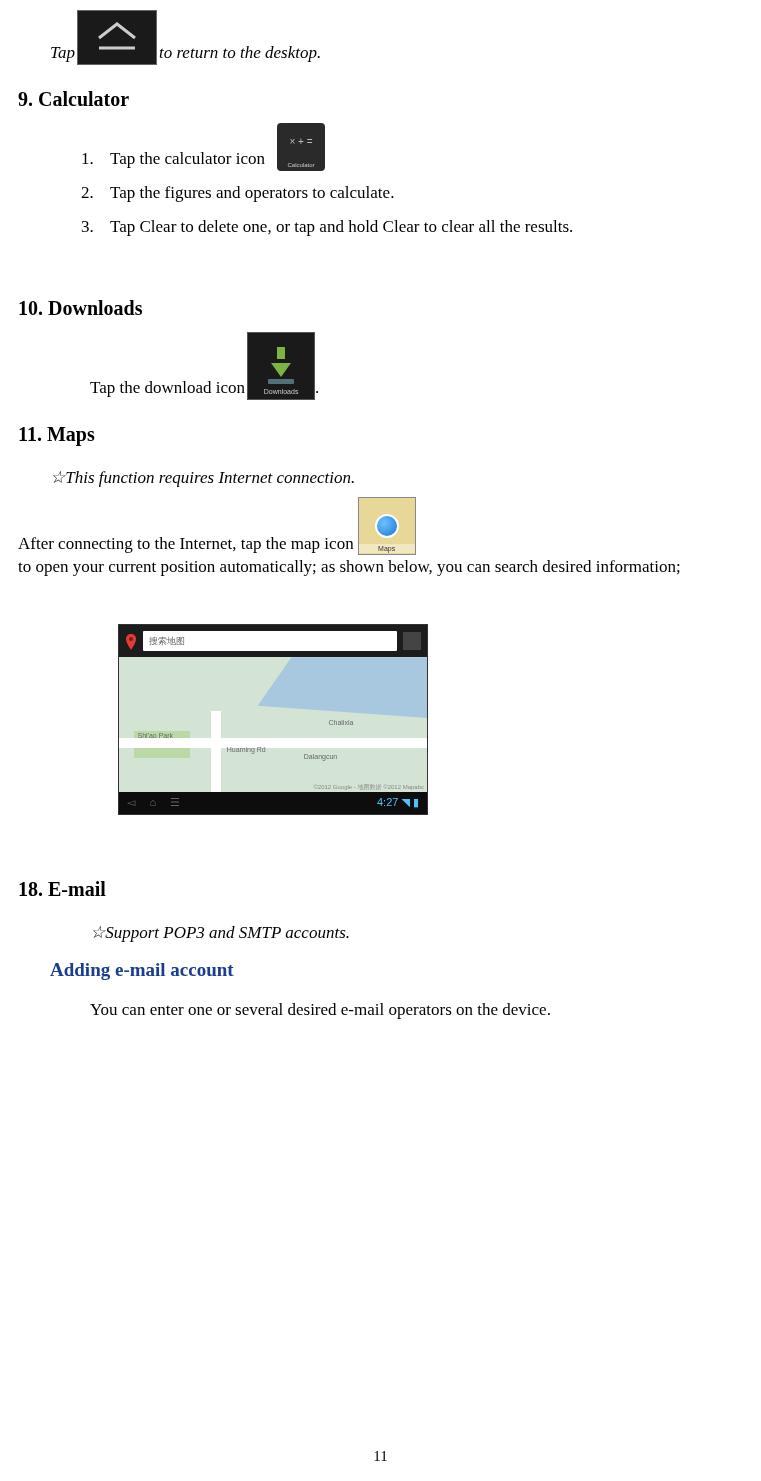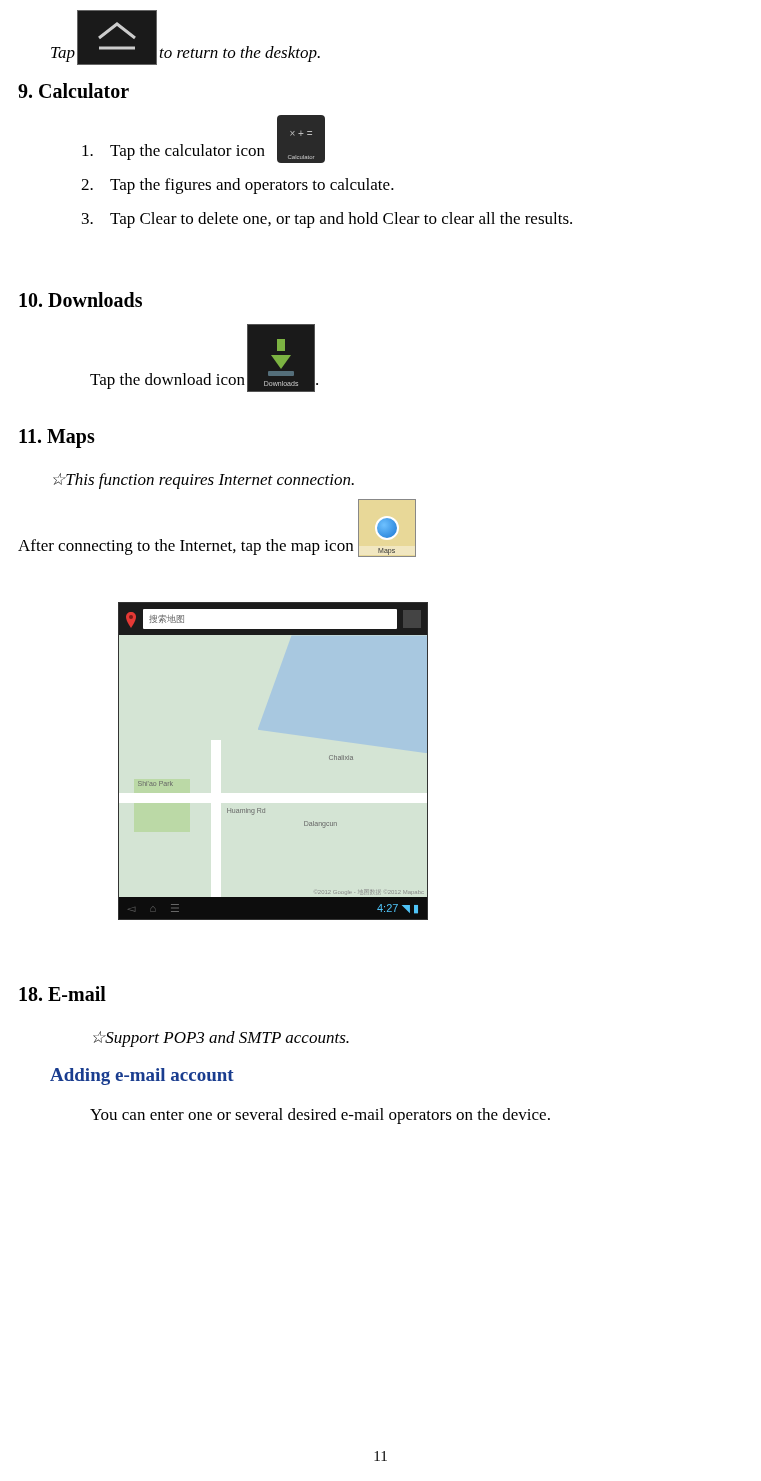--- a/index.html
+++ b/index.html
@@ -20,21 +20,21 @@
       background: #1a1a1a;
       border: 1px solid #666;
       display: flex; align-items: center; justify-content: center;
       margin: 0 2px;
     }
     .home-icon svg { width: 44px; height: 36px; }
 
     h2.section-heading {
       font-weight: bold;
       font-size: 20px;
-      margin-top: 12px;
+      margin-top: 20px;
       margin-bottom: 10px;
     }
 
     ol.num-list { list-style: decimal; padding-left: 80px; }
     ol.num-list li { padding-left: 12px; margin-bottom: 10px; }
     li .li-line { display: flex; align-items: flex-end; flex-wrap: wrap; gap: 10px; }
 
     .calc-icon {
       width: 48px; height: 48px;
       background: #2a2a2a;
@@ -100,21 +100,21 @@
     }
     .maps-icon::after {
       content: "Maps";
       position: absolute; bottom: 1px; left: 0; right: 0;
       text-align: center; color: #333; font-size: 7px; font-family: Arial, sans-serif;
       background: rgba(255,255,255,0.4);
     }
 
     .map-screenshot {
       margin-left: 100px;
-      width: 310px; height: 318px;
+      width: 310px; height: 191px;
       border: 1px solid #333;
       background: #e8e8e8;
       position: relative;
       margin-top: 45px;
     }
     .map-top {
       height: 32px; background: #1c1c1c;
       display: flex; align-items: center; padding: 0 6px;
       gap: 6px;
     }
@@ -156,21 +156,21 @@
       padding-left: 32px;
       margin-top: 12px;
       margin-bottom: 14px;
     }
     .email-body { padding-left: 72px; margin-top: 10px; }
 
     .page-num { position: absolute; bottom: 14px; left: 0; right: 0; text-align: center; font-size: 15px; }
     .nested-ol { padding-left: 32px; margin-top: 28px; }
 
     #sec-downloads { margin-top: 55px; }
-    #sec-maps { margin-top: 30px; }
+    #sec-maps { margin-top: 20px; }
     #sec-email { margin-top: 60px; }
   </style>
 </head>
 <body>
 
 <div class="p1">
   <span>Tap </span>
   <span class="home-icon">
     <svg viewBox="0 0 44 36">
       <path d="M4 18 L22 4 L40 18" fill="none" stroke="#ccc" stroke-width="3"></path>
@@ -206,20 +206,21 @@
 </div>
 
 <h2 id="sec-maps" class="section-heading">11. Maps</h2>
 <div class="maps-note">☆This function requires Internet connection.</div>
 
 <div class="maps-line">
   <span>After connecting to the Internet, tap the map icon </span>
   <span class="maps-icon">
     <span class="maps-icon-inner"></span>
   </span>
+  <span>to open your current position automatically; as shown below, you can search desired information;</span>
 </div>
 
 <div class="map-screenshot">
   <div class="map-top">
     <span class="pin">
       <svg viewBox="0 0 12 16">
           <path d="M6 0C3 0 1 2 1 5c0 4 5 11 5 11s5-7 5-11C11 2 9 0 6 0z" fill="#e53935"></path>
           <circle cx="6" cy="5" r="2" fill="#7a1b17"></circle>
         </svg>
     </span>

